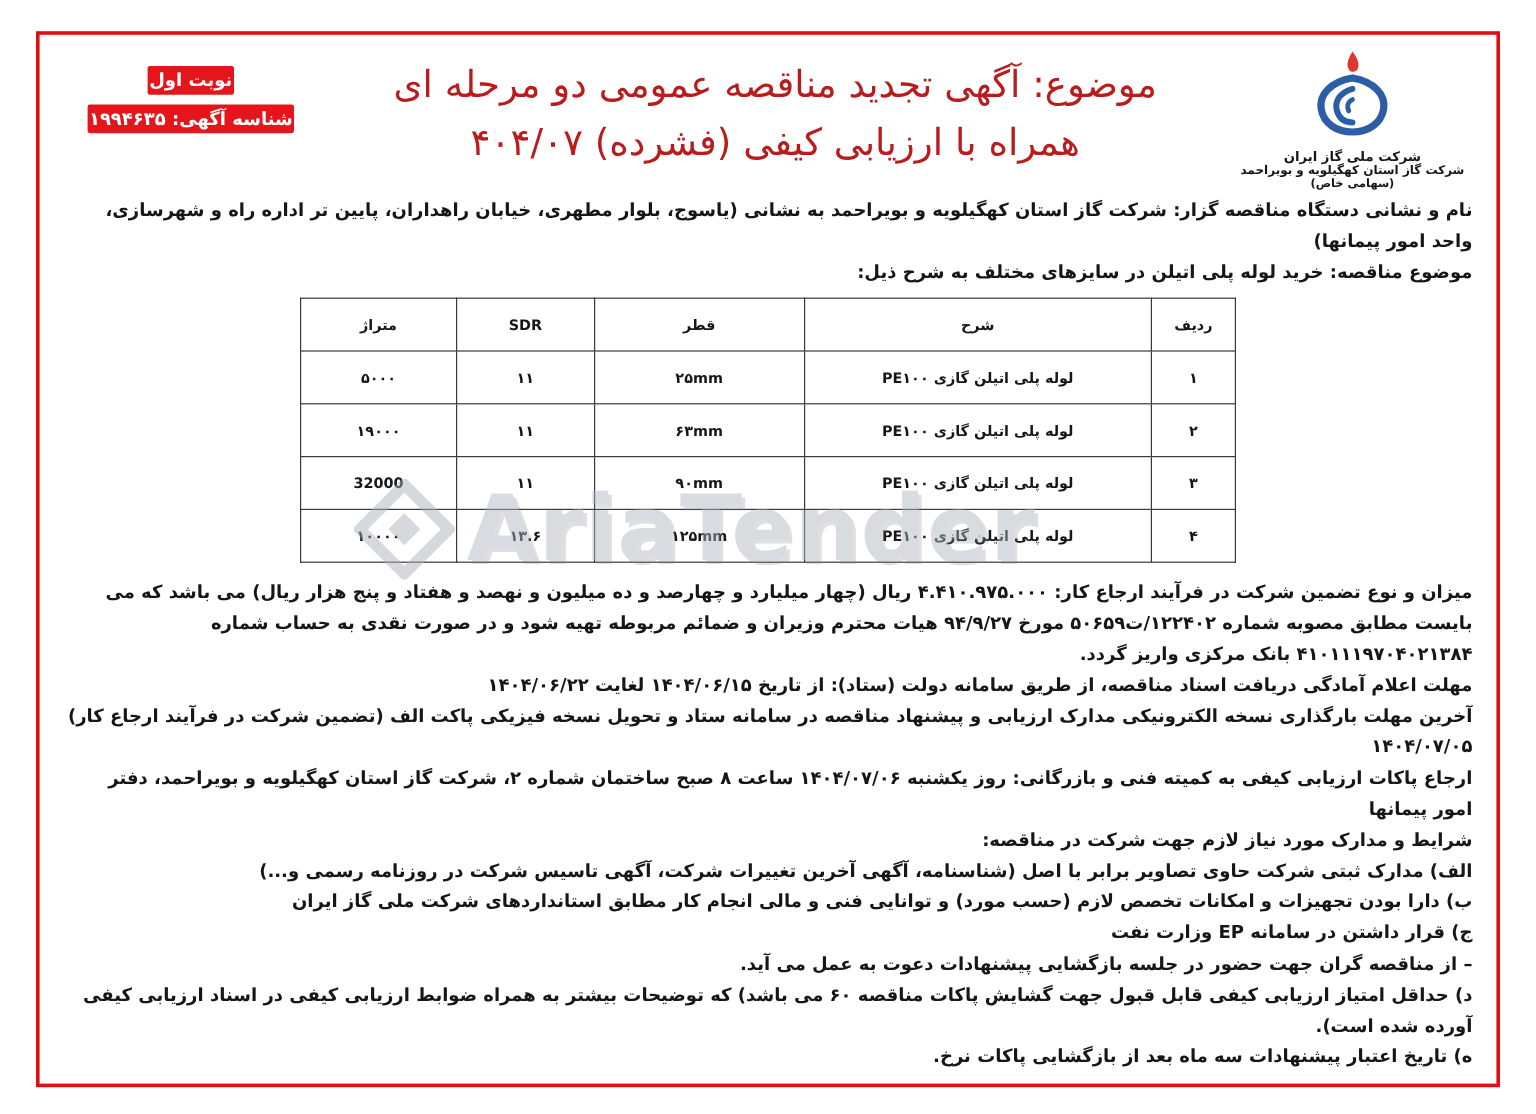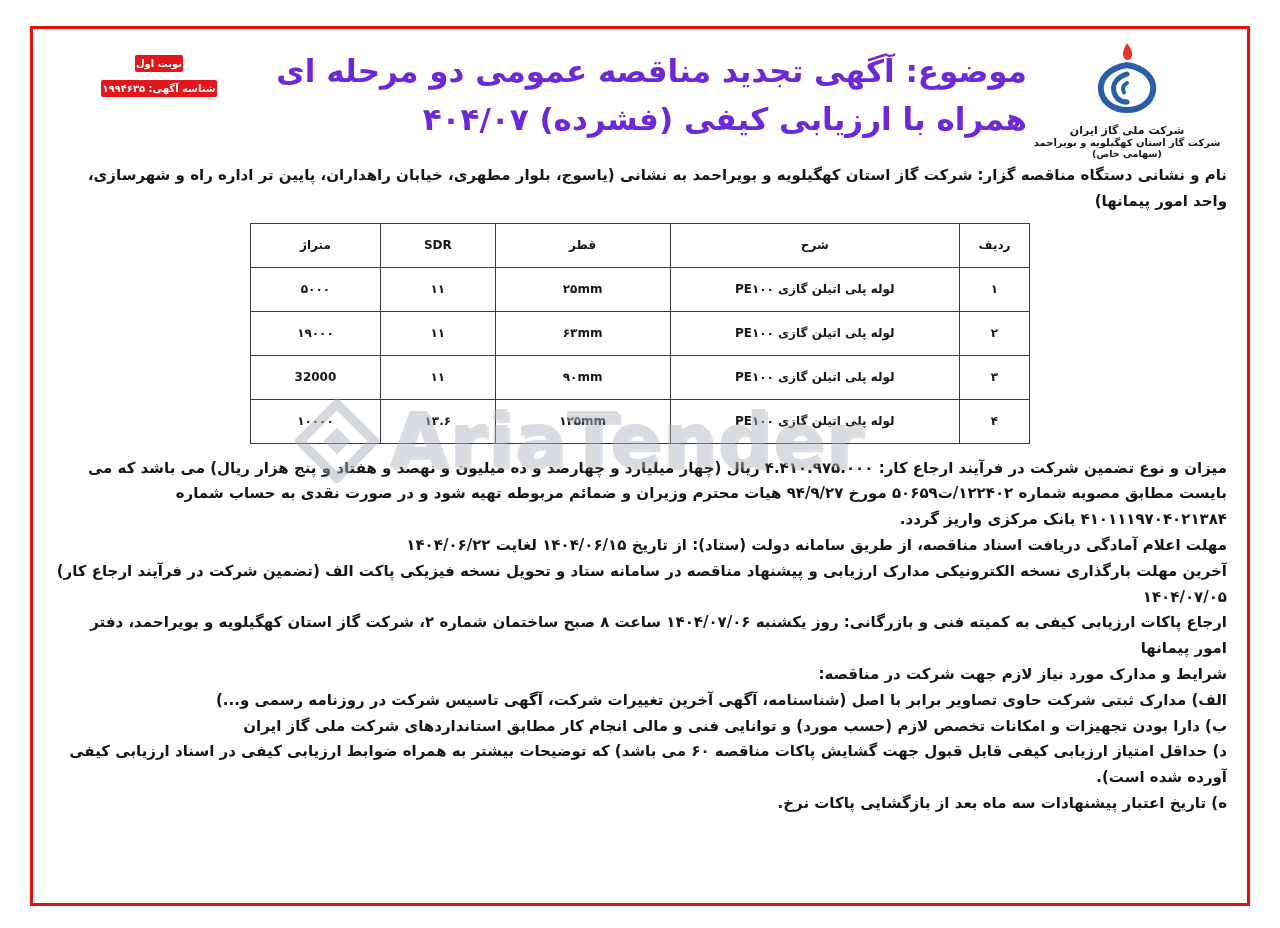--- a/index.html
+++ b/index.html
@@ -17,25 +17,25 @@
     border:3px solid #de1010;
     display:flex; flex-direction:column;
     padding:10px 20px 14px 20px;
     overflow:hidden;
   }
   .header { display:flex; align-items:flex-start; }
   .logo-block { width:200px; display:flex; flex-direction:column; align-items:center; text-align:center; padding-top:2px; }
   .logo-caption-1 { font-size:11px; font-weight:bold; margin-top:3px; }
   .logo-caption-2 { font-size:10px; font-weight:bold; }
   .logo-caption-3 { font-size:9.5px; font-weight:bold; }
-  .title-block { flex:1; text-align:right; color:#6d28d9; font-weight:bold; padding-top:8px; }
+  .title-block { flex:1; text-align:center; color:#b91c1c; font-weight:normal; padding-top:8px; }
   .title-line { font-size:31px; line-height:1.55; }
   .badges { width:212px; display:flex; flex-direction:column; align-items:center; gap:8px; padding-top:16px; }
   .badge {
-    background:#e4161b; color:#ffffff; font-weight:bold; font-size:10px;
+    background:#e4161b; color:#ffffff; font-weight:bold; font-size:15px;
     padding:3px 1px; border-radius:2px; white-space:nowrap;
   }
   .intro { margin-top:4px; }
   .line { font-size:15px; font-weight:bold; line-height:1.72; }
   table.items { border-collapse:collapse; margin:8px auto 10px auto; width:780px; }
   table.items th, table.items td {
     border:1.4px solid #3a3a3a; text-align:center; font-weight:bold;
     font-size:12px; height:44px; padding:2px 6px;
   }
   .col-radif { width:70px; } .col-sharh { width:290px; } .col-qotr { width:175px; }
@@ -80,20 +80,21 @@
 
     <div class="badges">
       <div class="badge">نوبت اول</div>
       <div class="badge">شناسه آگهی: ۱۹۹۴۶۳۵</div>
     </div>
 
   </div>
 
   <div class="intro">
     <div class="line">نام و نشانی دستگاه مناقصه گزار: شرکت گاز استان کهگیلویه و بویراحمد به نشانی (یاسوج، بلوار مطهری، خیابان راهداران، پایین تر اداره راه و شهرسازی، واحد امور پیمانها)</div>
+    <div class="line">موضوع مناقصه: خرید لوله پلی اتیلن در سایزهای مختلف به شرح ذیل:</div>
   </div>
 
   <table class="items">
     <colgroup>
       <col class="col-radif">
         <col class="col-sharh">
         <col class="col-qotr">
         <col class="col-sdr">
         <col class="col-metraj">
     </colgroup>
@@ -139,20 +140,22 @@
   </table>
 
   <div class="body-text">
     <div class="line">میزان و نوع تضمین شرکت در فرآیند ارجاع کار: ۴.۴۱۰.۹۷۵.۰۰۰ ریال (چهار میلیارد و چهارصد و ده میلیون و نهصد و هفتاد و پنج هزار ریال) می باشد که می بایست مطابق مصوبه شماره ۱۲۲۴۰۲/ت۵۰۶۵۹ مورخ ۹۴/۹/۲۷ هیات محترم وزیران و ضمائم مربوطه تهیه شود و در صورت نقدی به حساب شماره ۴۱۰۱۱۱۹۷۰۴۰۲۱۳۸۴ بانک مرکزی واریز گردد.</div>
     <div class="line">مهلت اعلام آمادگی دریافت اسناد مناقصه، از طریق سامانه دولت (ستاد): از تاریخ ۱۴۰۴/۰۶/۱۵ لغایت ۱۴۰۴/۰۶/۲۲</div>
     <div class="line">آخرین مهلت بارگذاری نسخه الکترونیکی مدارک ارزیابی و پیشنهاد مناقصه در سامانه ستاد و تحویل نسخه فیزیکی پاکت الف (تضمین شرکت در فرآیند ارجاع کار) ۱۴۰۴/۰۷/۰۵</div>
     <div class="line">ارجاع پاکات ارزیابی کیفی به کمیته فنی و بازرگانی: روز یکشنبه ۱۴۰۴/۰۷/۰۶ ساعت ۸ صبح ساختمان شماره ۲، شرکت گاز استان کهگیلویه و بویراحمد، دفتر امور پیمانها</div>
     <div class="line">شرایط و مدارک مورد نیاز لازم جهت شرکت در مناقصه:</div>
     <div class="line">الف) مدارک ثبتی شرکت حاوی تصاویر برابر با اصل (شناسنامه، آگهی آخرین تغییرات شرکت، آگهی تاسیس شرکت در روزنامه رسمی و...)</div>
     <div class="line">ب) دارا بودن تجهیزات و امکانات تخصص لازم (حسب مورد) و توانایی فنی و مالی انجام کار مطابق استانداردهای شرکت ملی گاز ایران</div>
+    <div class="line">ج) قرار داشتن در سامانه EP وزارت نفت</div>
+    <div class="line">– از مناقصه گران جهت حضور در جلسه بازگشایی پیشنهادات دعوت به عمل می آید.</div>
     <div class="line">د) حداقل امتیاز ارزیابی کیفی قابل قبول جهت گشایش پاکات مناقصه ۶۰ می باشد) که توضیحات بیشتر به همراه ضوابط ارزیابی کیفی در اسناد ارزیابی کیفی آورده شده است).</div>
     <div class="line">ه) تاریخ اعتبار پیشنهادات سه ماه بعد از بازگشایی پاکات نرخ.</div>
 
   </div>
 
 </div>
 
 <div class="watermark">
   <svg width="84" height="84" viewBox="0 0 80 80">
     <rect x="15" y="15" width="50" height="50" transform="rotate(45 40 40)" fill="none" stroke="#a9b0b9" stroke-width="9"></rect>

